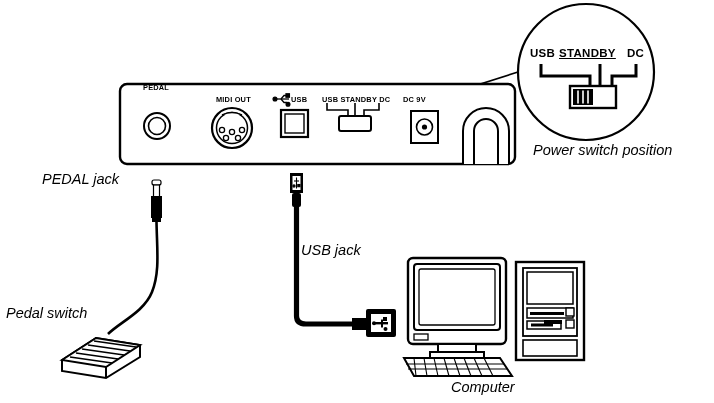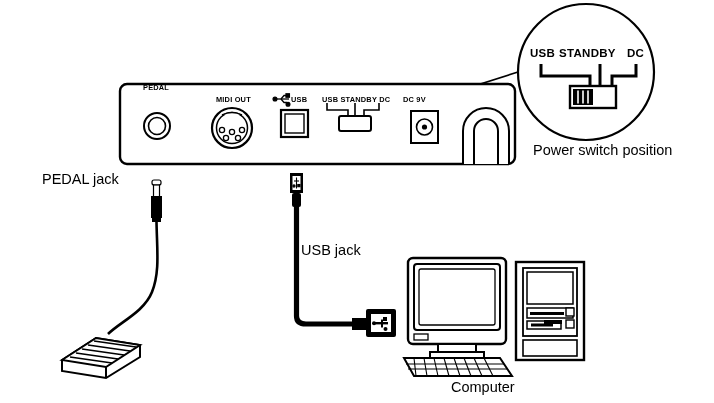--- a/index.html
+++ b/index.html
@@ -23,21 +23,21 @@
     left: 0;
     top: 0;
   }
   .lbl {
     position: absolute;
     font-family: "Liberation Sans", sans-serif;
     color: #000;
     white-space: nowrap;
     line-height: 1;
   }
-  .lbl-caption { font-size: 14.5px; }
+  .lbl-caption { font-size: 14.5px; font-style: italic; }
   .panel-lbl {
     position: absolute;
     font-family: "Liberation Sans", sans-serif;
     font-weight: bold;
     font-size: 7.4px;
     letter-spacing: 0.2px;
     color: #000;
     white-space: nowrap;
     line-height: 1;
   }
@@ -58,21 +58,21 @@
   #cap-computer     { left: 451px; top: 380px; }
   #cap-power-switch { left: 533px; top: 143px; }
 
   #pl-pedal    { left: 143px; top: 84px; }
   #pl-midiout  { left: 216px; top: 96px; }
   #pl-usb      { left: 291px; top: 96px; }
   #pl-switch   { left: 322px; top: 96px; }
   #pl-dc       { left: 403px; top: 96px; }
 
   #ml-usb      { left: 530px; top: 48px; }
-  #ml-standby  { left: 559px; top: 48px; }
+  #ml-standby  { left: 559px; top: 48px; text-decoration: underline; }
   #ml-dc       { left: 627px; top: 48px; }
 </style>
 </head>
 <body>
 
 <div id="stage">
 
   <svg id="art" width="714" height="403" viewBox="0 0 714 403">
 
     <g>
@@ -267,15 +267,16 @@
   <div class="panel-lbl" id="pl-switch">USB  STANDBY  DC</div>
   <div class="panel-lbl" id="pl-dc">DC 9V</div>
 
   <div class="mag-lbl" id="ml-usb">USB</div>
   <div class="mag-lbl" id="ml-standby">STANDBY</div>
   <div class="mag-lbl" id="ml-dc">DC</div>
 
   <div class="lbl lbl-caption" id="cap-power-switch">Power switch position</div>
   <div class="lbl lbl-caption" id="cap-pedal-jack">PEDAL jack</div>
   <div class="lbl lbl-caption" id="cap-usb-cable">USB jack</div>
+  <div class="lbl lbl-caption" id="cap-pedal-switch">Pedal switch</div>
   <div class="lbl lbl-caption" id="cap-computer">Computer</div>
 
 </div>
 
 </body></html>

